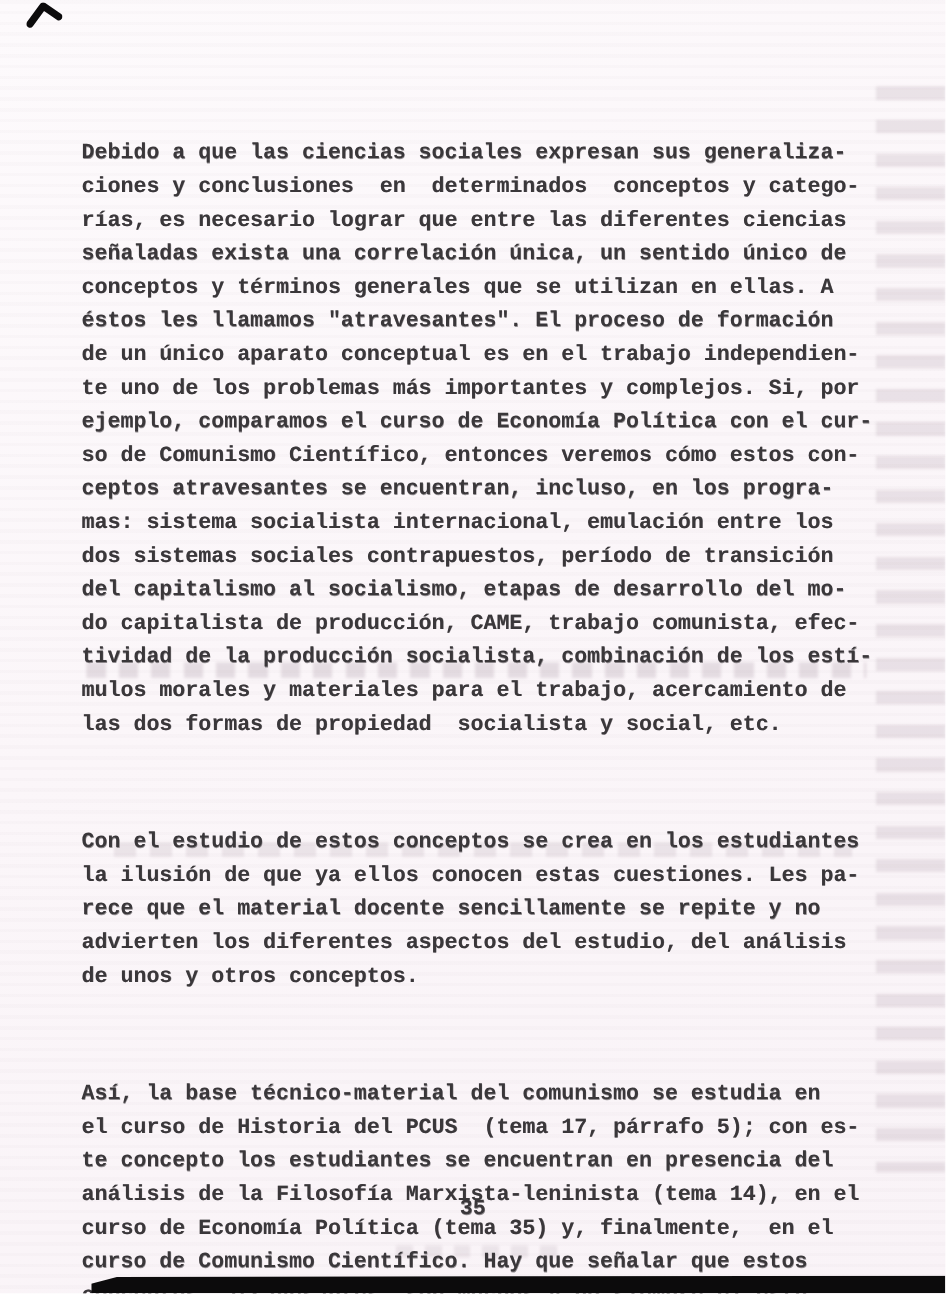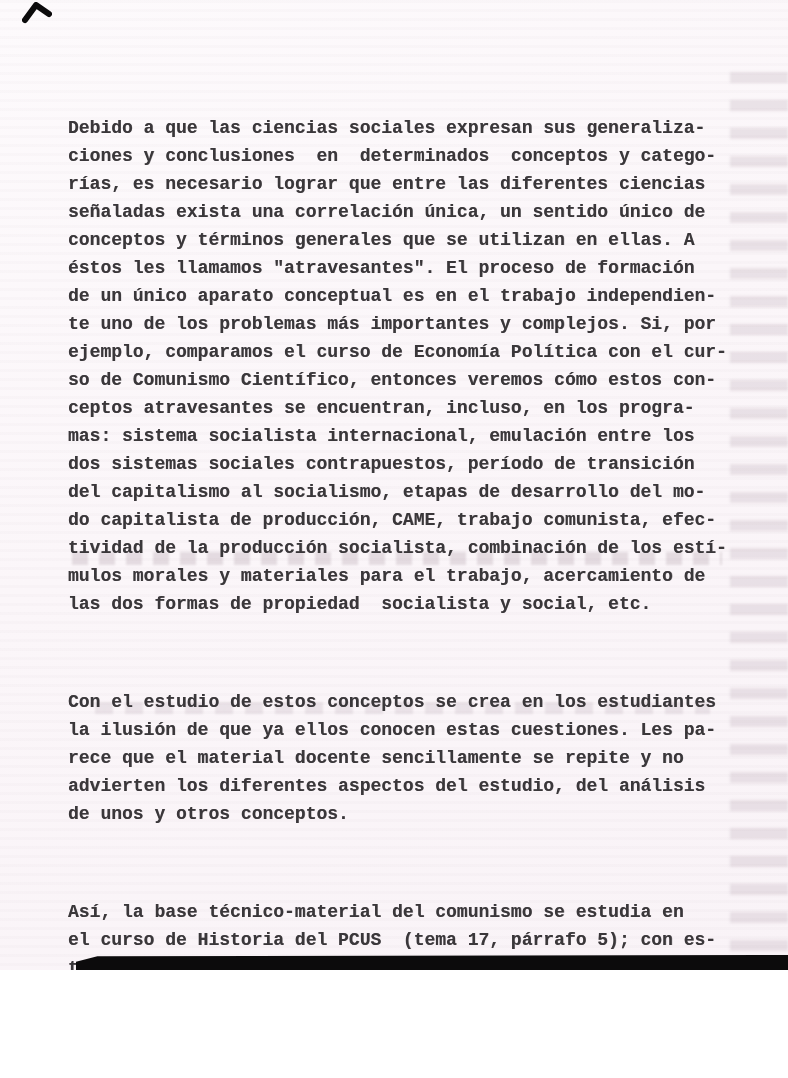--- a/index.html
+++ b/index.html
@@ -6,21 +6,21 @@
     margin: 0;
     padding: 0;
     width: 788px;
     height: 1078px;
     overflow: hidden;
     font-family: "Liberation Mono", "DejaVu Sans Mono", monospace;
   }
   .sheet {
     position: relative;
     width: 788px;
-    height: 970px;
+    height: 1078px;
     background: linear-gradient(155deg, #fdfafc 0%, #fbf6f9 45%, #f9f3f7 100%);
     overflow: hidden;
   }
   
   .sheet::before {
     content: "";
     position: absolute;
     inset: 0;
     background: repeating-linear-gradient(
       180deg,

